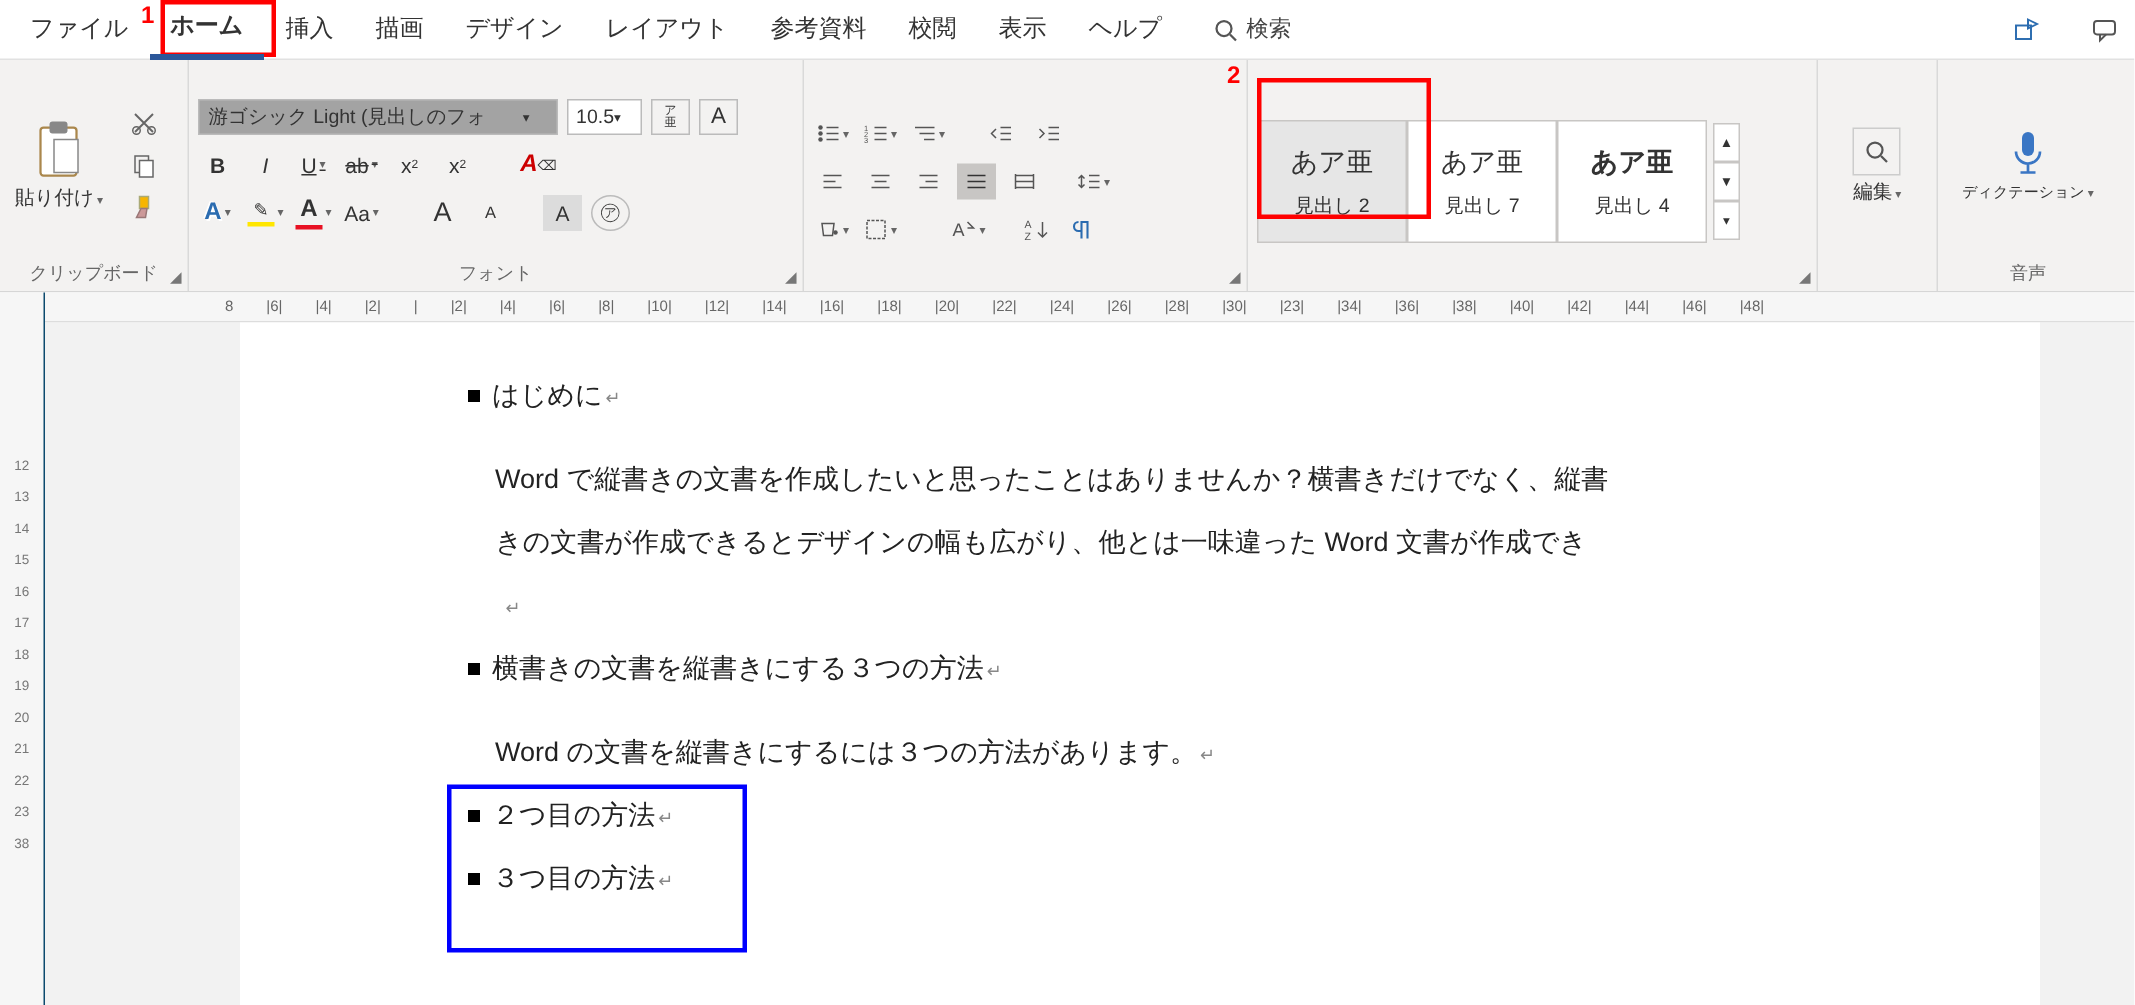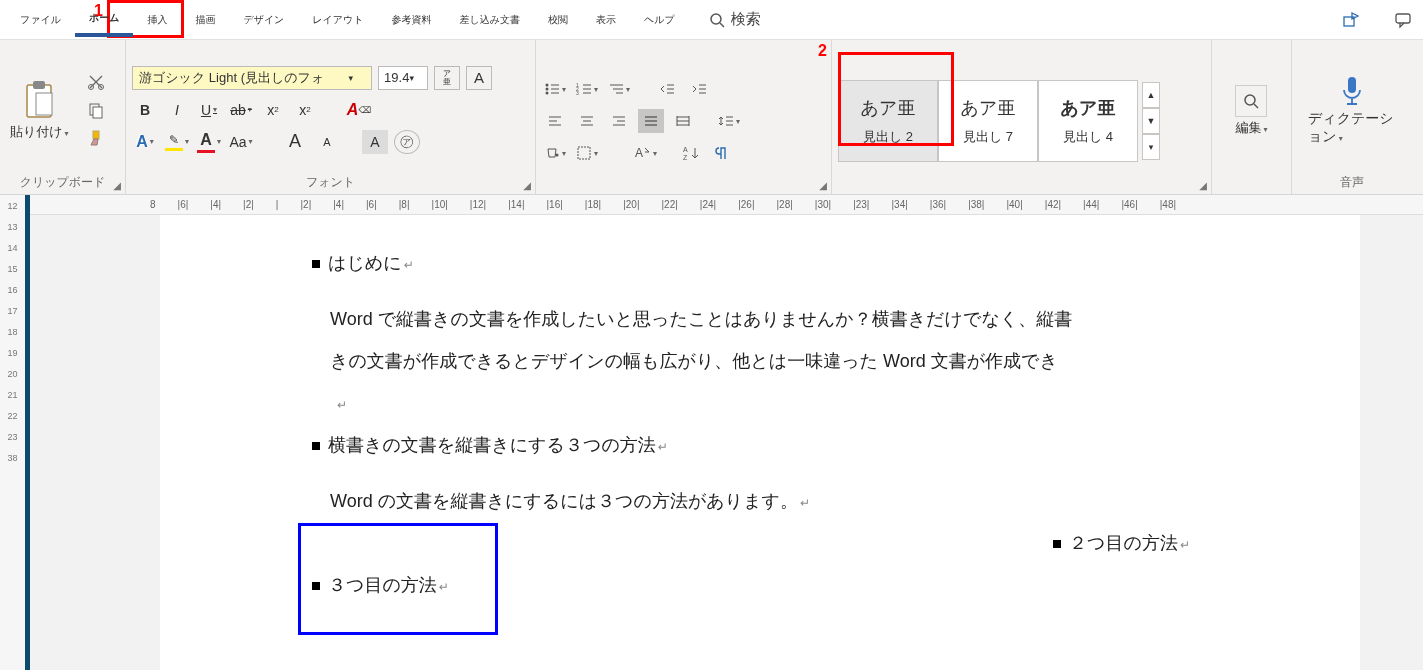--- a/index.html
+++ b/index.html
@@ -1,19 +1,19 @@
 <!DOCTYPE html>
 <html><head>
   <meta charset="utf-8">
   <style>
     * { margin:0; padding:0; box-sizing:border-box; font-family:"Yu Gothic UI","Meiryo","Segoe UI",sans-serif; }
     body { background:#fff; width:1423px; height:670px; overflow:hidden; color:#333; font-size:13px; }
     
     .menubar { display:flex; align-items:center; height:40px; padding:0 6px; border-bottom:1px solid #e1e1e1; background:#fff; position:relative;}
-    .menuitem { padding:8px 14px; font-size:10px; cursor:pointer; color:#333; position:relative;}
+    .menuitem { padding:8px 14px; font-size:16px; cursor:pointer; color:#333; position:relative;}
     .menuitem.active { border-bottom:4px solid #2b579a; font-weight:600;}
     .annot-1 { position:absolute; border:3px solid red; }
     .num-1 { position:absolute; color:red; font-weight:700; font-size:16px;}
     .menubar-right { margin-left:auto; display:flex; gap:24px; align-items:center;}
     .search-wrap { display:flex; align-items:center; gap:6px; color:#444;}
     .iconbtn { width:28px; height:28px; display:flex; align-items:center; justify-content:center; cursor:pointer;}
     
     .ribbon { display:flex; height:155px; background:#f3f2f1; border-bottom:1px solid #d6d6d6;}
     .group { display:flex; flex-direction:column; border-right:1px solid #d9d9d9; position:relative; padding-top:8px;}
     .group-body { flex:1; display:flex; align-items:center; padding:0 6px;}
@@ -23,21 +23,21 @@
     .toolicon { width:26px; height:24px; display:flex; align-items:center; justify-content:center; font-size:14px;}
     .drop::after { content:"▾"; font-size:8px; margin-left:2px; color:#666;}
     
     .clip-wrap { display:flex; gap:14px;}
     .paste { display:flex; flex-direction:column; align-items:center; gap:2px; padding:2px 4px;}
     .paste-label { font-size:13px;}
     .clip-side { display:flex; flex-direction:column; gap:10px; justify-content:center;}
     
     .font-rows { display:flex; flex-direction:column; gap:8px;}
     .row { display:flex; gap:6px; align-items:center;}
-    .fontsel { border:1px solid #bbb; background:#fef9c3; height:24px; padding:0 18px 0 6px; width:240px; font-size:13px;}
+    .fontsel { border:1px solid #bbb; background:#a3a3a3; height:24px; padding:0 18px 0 6px; width:240px; font-size:13px;}
     .sizesel { border:1px solid #bbb; background:#fff; height:24px; padding:0 14px 0 6px; width:50px; font-size:13px;}
     .rubybox { border:1px solid #bbb; width:26px; height:24px; display:flex; flex-direction:column; align-items:center; justify-content:center; font-size:8px; line-height:8px;}
     .charbox { border:1px solid #bbb; width:26px; height:24px; display:flex; align-items:center; justify-content:center; font-size:15px;}
     .A { font-size:16px; font-weight:700;}
     .clr-under { display:block; height:3px; width:18px; margin-top:1px;}
     .colA { display:inline-flex; flex-direction:column; align-items:center;}
     
     .pg-rows { display:flex; flex-direction:column; gap:8px;}
     .pg-btn { width:26px; height:24px;}
     .pg-btn.active { background:#c8c6c4;}
@@ -50,21 +50,21 @@
     .stylebox.sel { background:#e6e6e6;}
     .stylebox.bold .prev { font-weight:700;}
     .spinbtns { display:flex; flex-direction:column; margin-left:4px;}
     .spinbtns div { width:18px; height:26px; border:1px solid #c8c6c4; background:#fff; display:flex; align-items:center; justify-content:center; font-size:9px; cursor:pointer;}
     .annot-2 { position:absolute; border:3px solid red;}
     .num-2 { position:absolute; color:red; font-weight:700; font-size:16px;}
     
     .edbtn { display:flex; flex-direction:column; align-items:center; gap:2px; padding:6px 10px; cursor:pointer;}
     
     .workspace { display:flex; height:475px; background:#fff;}
-    .vruler { width:30px; background:#f6f6f6; border-right:5px solid #0c4a6e; display:flex; flex-direction:column; align-items:center; padding-top:6px; font-size:9px; color:#777; gap:11px;}
+    .vruler { width:30px; background:#f6f6f6; border-right:1px solid #0c4a6e; display:flex; flex-direction:column; align-items:center; padding-top:6px; font-size:9px; color:#777; gap:11px;justify-content:center;}
     .docwrap { flex:1; display:flex; flex-direction:column;}
     .hruler { height:20px; background:#f6f6f6; border-bottom:1px solid #ddd; display:flex; align-items:center; font-size:10px; color:#666; padding-left:120px; gap:22px; white-space:nowrap;}
     .docarea { flex:1; background:#f2f2f2; display:flex; justify-content:flex-start; padding:0;}
     .page { background:#fff; width:1200px; margin-left:130px; padding:30px 170px 20px 170px; font-family:"Yu Mincho","MS Mincho",serif; font-size:18px; line-height:2; color:#222;}
     .bullet { display:inline-block; width:8px; height:8px; background:#000; margin-right:8px; vertical-align:middle;}
     .para { margin-bottom:6px; position:relative;}
     .pmark::after { content:"↵"; font-size:12px; color:#888; margin-left:2px;}
     .body-indent { padding-left:0;}
     .annot-3 { position:absolute; border:3px solid blue;}
     svg { display:block;}
@@ -75,21 +75,20 @@
 <div class="menubar">
   <span class="num-1" style="left:94px; top:2px;">1</span>
   <div class="annot-1" style="left:107px; top:0; width:77px; height:38px;"></div>
   <div class="menuitem">ファイル</div>
   <div class="menuitem active">ホーム</div>
   <div class="menuitem">挿入</div>
   <div class="menuitem">描画</div>
   <div class="menuitem">デザイン</div>
   <div class="menuitem">レイアウト</div>
   <div class="menuitem">参考資料</div>
-  <div class="menuitem">差し込み文書</div>
   <div class="menuitem">校閲</div>
   <div class="menuitem">表示</div>
   <div class="menuitem">ヘルプ</div>
   <div class="search-wrap" style="margin-left:20px;">
     <span>
         <svg width="16" height="16" viewBox="0 0 16 16">
           <circle cx="7" cy="7" r="5" fill="none" stroke="#555" stroke-width="1.5"></circle>
           <line x1="11" y1="11" x2="15" y2="15" stroke="#555" stroke-width="1.5"></line>
         </svg>
       </span>
@@ -153,21 +152,21 @@
 
   <div class="group" style="width:410px;">
     <div class="group-body">
       <div class="font-rows">
         <div class="row">
           <div class="fontsel btn">
               <span>游ゴシック Light (見出しのフォ</span>
               <span style="margin-left:auto;font-size:9px;">▾</span>
             </div>
           <div class="sizesel btn">
-              <span>19.4</span>
+              <span>10.5</span>
               <span style="margin-left:auto;font-size:9px;">▾</span>
             </div>
           <div class="rubybox btn">
               <span>ア</span>
               <span>亜</span>
             </div>
           <div class="charbox btn">A</div>
         </div>
         <div class="row">
           <span class="toolicon btn" style="font-weight:700;">B</span>
@@ -395,21 +394,21 @@
     <div class="group-label">&nbsp;</div>
   </div>
 
   <div class="group" style="width:120px;border-right:none;">
     <div class="group-body" style="justify-content:center;">
       <div class="edbtn">
         <svg width="26" height="34">
             <rect x="9" y="3" width="8" height="16" rx="4" fill="#3a76c4"></rect>
             <path d="M5 16 A8 8 0 0 0 21 16 M13 24 L13 30 M8 30 L18 30" fill="none" stroke="#3a76c4" stroke-width="1.8"></path>
           </svg>
-        <span class="drop" style="font-size:14px;">ディクテーション</span>
+        <span class="drop" style="font-size:10px;">ディクテーション</span>
       </div>
     </div>
     <div class="group-label">音声</div>
   </div>
 
 </div>
 
 <div class="workspace">
   <div class="vruler">
     <span>12</span>
@@ -463,19 +462,19 @@
         <div class="para pmark" style="margin-left:-18px;"><span class="bullet"></span><span>はじめに</span></div>
         <div style="height:14px;"></div>
         <div class="para body-indent">Word で縦書きの文書を作成したいと思ったことはありませんか？横書きだけでなく、縦書</div>
         <div class="para body-indent">きの文書が作成できるとデザインの幅も広がり、他とは一味違った Word 文書が作成でき</div>
         <div class="para pmark">&nbsp;</div>
         <div class="para pmark" style="margin-left:-18px;"><span class="bullet"></span><span>横書きの文書を縦書きにする３つの方法</span></div>
         <div style="height:14px;"></div>
         <div class="para body-indent pmark">Word の文書を縦書きにするには３つの方法があります。</div>
         <div style="position:relative;">
           <div class="annot-3" style="left:-32px; top:-2px; width:200px; height:112px;"></div>
-          <div class="para pmark" style="margin-left:-18px;text-align:right;"><span class="bullet"></span><span>２つ目の方法</span></div>
+          <div class="para pmark" style="margin-left:-18px;"><span class="bullet"></span><span>２つ目の方法</span></div>
           <div class="para pmark" style="margin-left:-18px;"><span class="bullet"></span><span>３つ目の方法</span></div>
         </div>
       </div>
     </div>
   </div>
 </div>
 
 </body></html>

